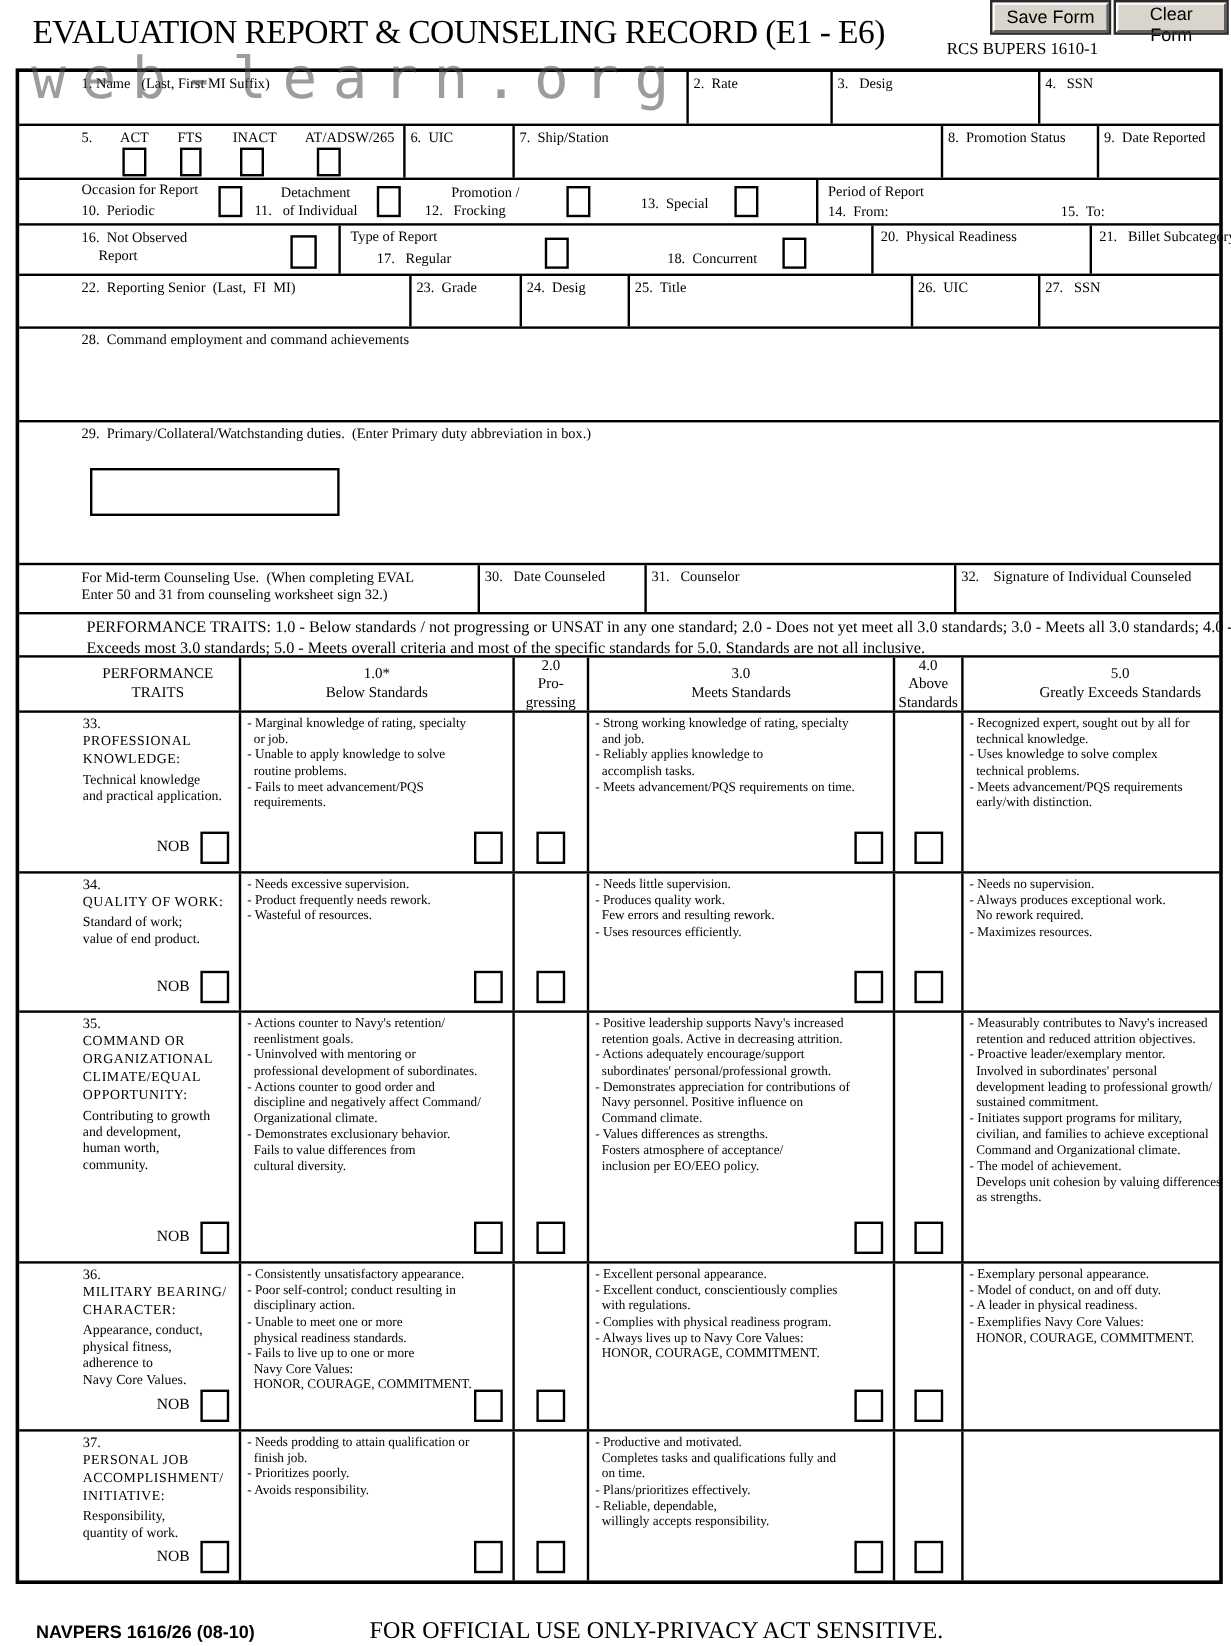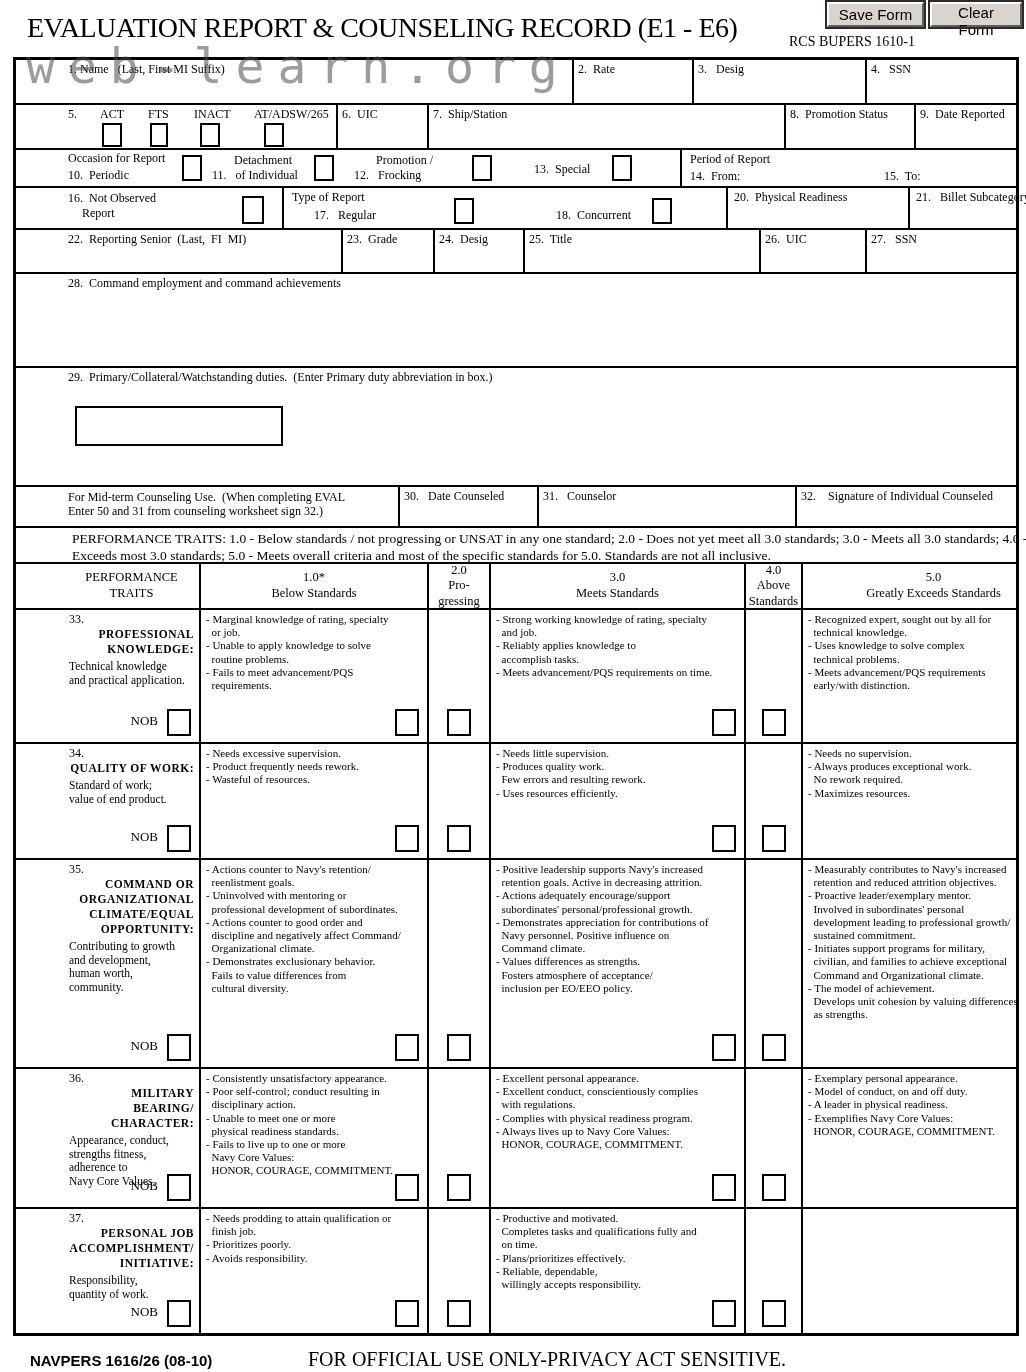--- a/index.html
+++ b/index.html
@@ -31,21 +31,21 @@
   .cbn{display:inline-block;border:2px solid #000;background:#fff;box-sizing:border-box;
        width:24px;height:27px;vertical-align:middle;margin-left:9px;}
 
   .legendtxt{padding:3px 8px;font-size:13.5px;line-height:1.25;}
 
   .thc{display:flex;align-items:center;justify-content:center;text-align:center;
        font-size:12.5px;line-height:1.25;white-space:pre-line;}
 
   .tl{padding:2px 5px;}
   .tnum{font-size:12px;}
-  .tname{font-weight:bold;font-size:11.5px;letter-spacing:0.5px;line-height:1.3;white-space:pre-line;text-align:right;}
+  .tname{font-weight:normal;font-size:11.5px;letter-spacing:0.5px;line-height:1.3;white-space:pre-line;}
   .tdesc{font-size:11.5px;line-height:1.2;margin-top:3px;white-space:pre-line;}
   .nob{position:absolute;bottom:6px;right:8px;font-size:13px;white-space:nowrap;}
   .btext{position:absolute;left:5px;top:3px;right:2px;font-size:11px;line-height:1.2;white-space:pre-wrap;}
   .cb.br{right:8px;bottom:6px;width:24px;height:27px;}
   .cb.bc{left:50%;transform:translateX(-50%);bottom:6px;width:24px;height:27px;}
 
   .footer{position:absolute;top:1348px;left:13px;width:1000px;height:24px;}
   .form-number{position:absolute;left:17px;top:4px;font-family:"Liberation Sans",sans-serif;
       font-weight:bold;font-size:15px;}
   .fouo{position:absolute;left:295px;top:0;font-size:20px;text-align:center;}
@@ -161,21 +161,21 @@
         <span class="lb">25.  Title</span>
       </div>
       <div class="fc" style="width:106px">
         <span class="lb">26.  UIC</span>
       </div>
       <div class="fc end" style="width:197px">
         <span class="lb">27.   SSN</span>
       </div>
     </div>
 
-    <div class="frow" style="height:94px">
+    <div class="frow" style="height:78px">
       <div class="fc end" style="width:1000px">
         <span class="lb">28.  Command employment and command achievements</span>
       </div>
     </div>
 
     <div class="frow" style="height:119px">
       <div class="fc end" style="width:1000px">
         <span class="lb">29.  Primary/Collateral/Watchstanding duties.  (Enter Primary duty abbreviation in box.)</span>
         <span class="cb" style="left:11px;top:38px;width:208px;height:40px"></span>
       </div>
@@ -360,21 +360,21 @@
         <span class="cb br"></span>
       </div>
     </div>
 
     <div class="frow" style="height:140px">
       <div class="fc tl" style="width:137px">
         <div class="tnum">36.</div>
         <div class="tname">MILITARY BEARING/
 CHARACTER:</div>
         <div class="tdesc">Appearance, conduct,
-strengths fitness,
+physical fitness,
 adherence to
 Navy Core Values.</div>
         <div class="nob"><span>NOB</span><span class="cbn"></span></div>
       </div>
       <div class="fc" style="width:228px">
         <div class="btext">- Consistently unsatisfactory appearance.
 - Poor self-control; conduct resulting in
   disciplinary action.
 - Unable to meet one or more
   physical readiness standards.

